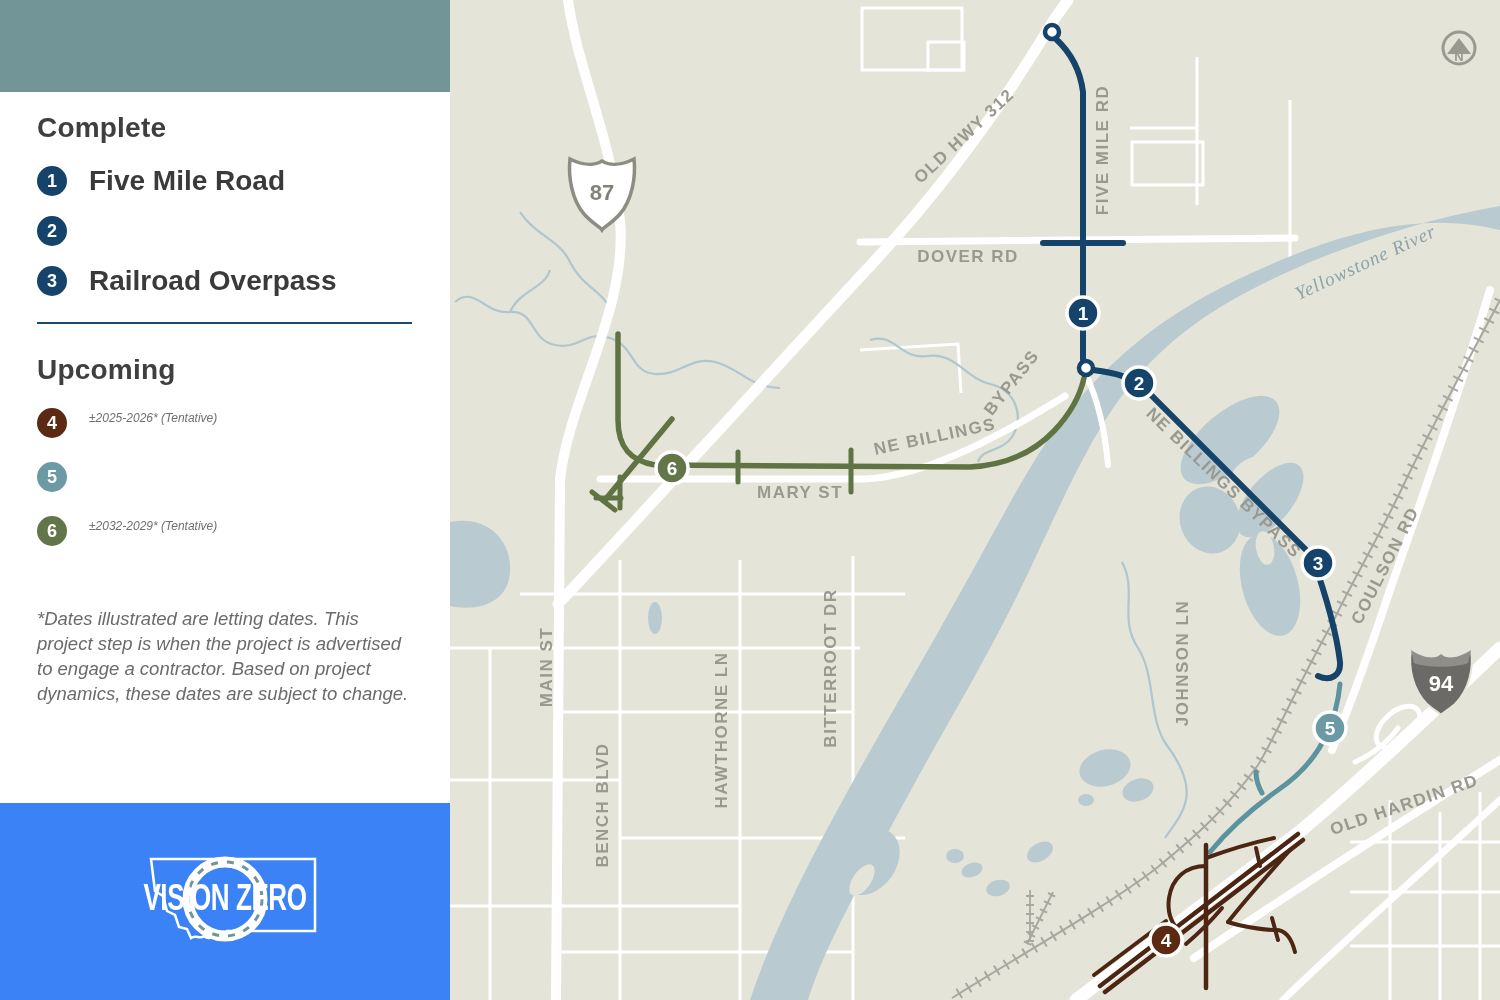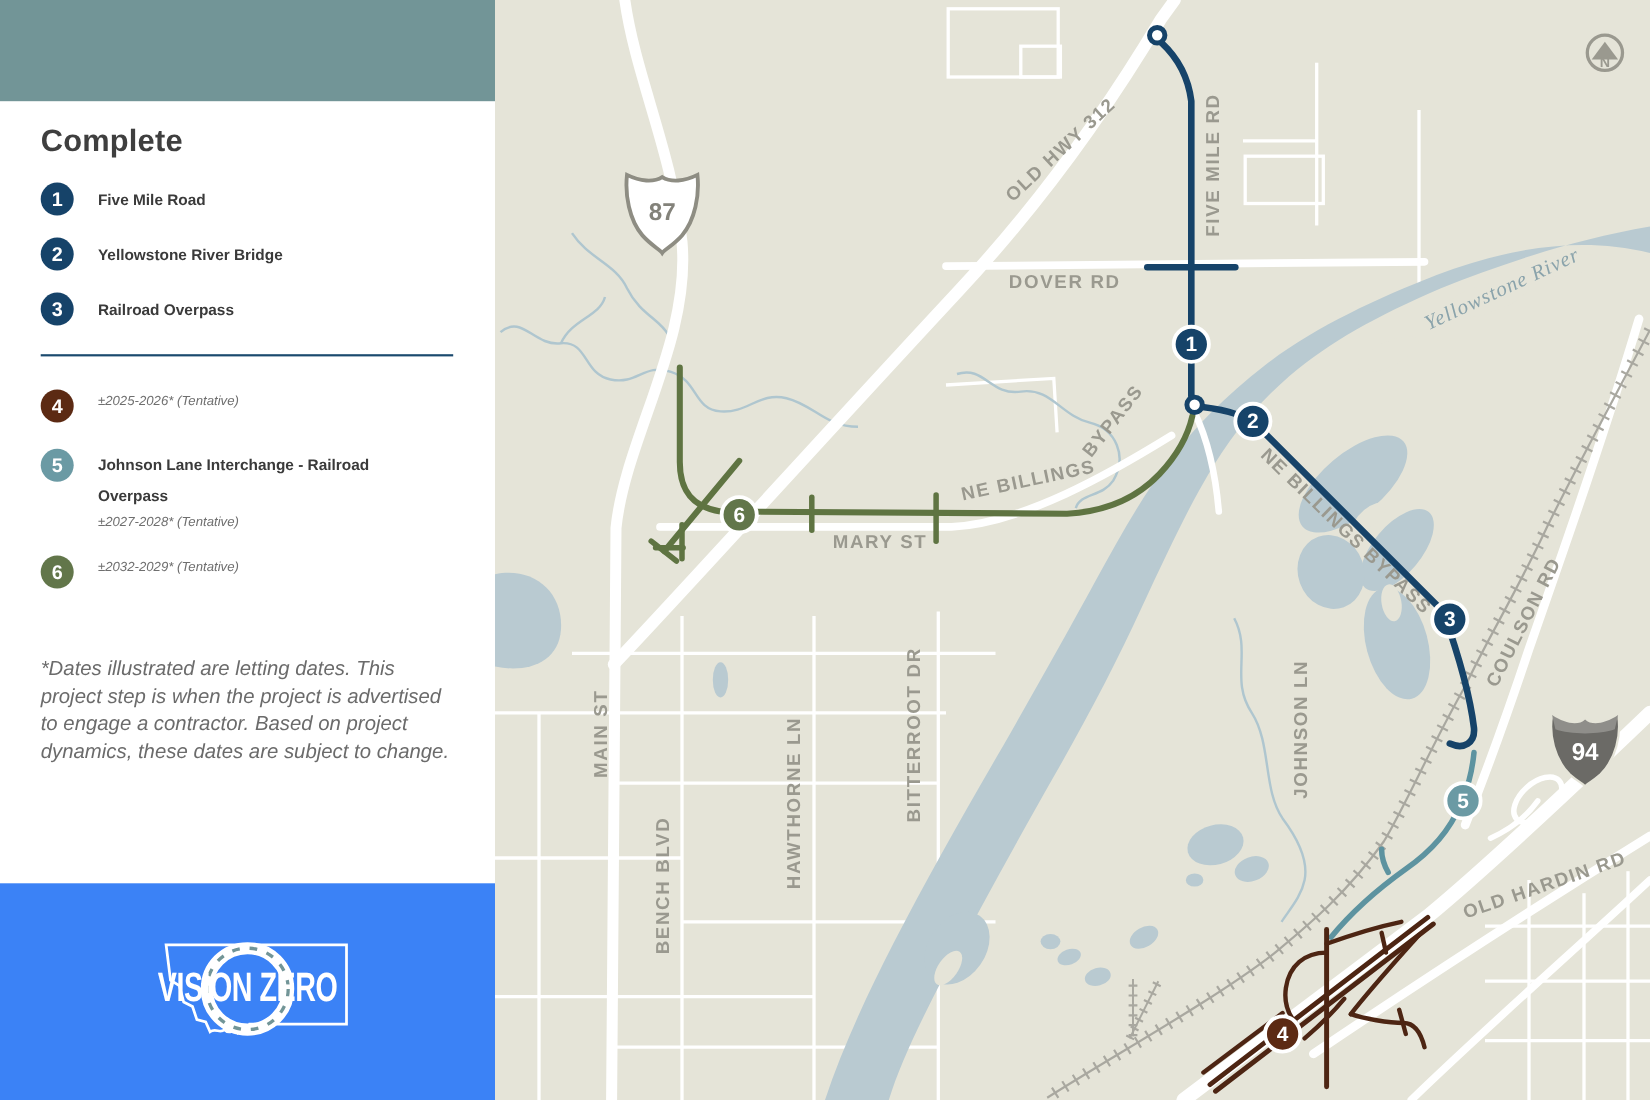--- a/index.html
+++ b/index.html
@@ -13,21 +13,21 @@
   .legend{position:absolute;left:37px;top:112px;width:382px;}
   .sec-title{font-size:28px;font-weight:bold;color:#3f3f3f;margin:0 0 22px 0;letter-spacing:.2px;}
   .leg-row{display:flex;align-items:center;margin-bottom:20px;}
   .leg-row.top{align-items:flex-start;margin-bottom:24px;}
   .badge{flex:0 0 30px;width:30px;height:30px;border-radius:50%;color:#fff;font-size:18px;
          font-weight:bold;display:flex;align-items:center;justify-content:center;margin-right:22px;}
   .b-navy{background:#164369;}
   .b-brown{background:#5c2a13;}
   .b-teal{background:#6b9aa4;}
   .b-olive{background:#62764a;}
-  .leg-label{font-size:14px;font-weight:bold;color:#3a3a3a;line-height:28px;max-width:300px;}
+  .leg-label{font-size:28px;font-weight:bold;color:#3a3a3a;line-height:28px;max-width:300px;}
   .leg-date{font-size:12px;font-style:italic;color:#6f6f6f;margin-top:3px;}
   .divider{border:none;border-top:2px solid #1b4a6e;width:375px;margin:26px 0 30px 0;}
   .footnote{margin-top:60px;width:378px;font-size:18.5px;font-style:italic;color:#6b6b6b;line-height:1.36;}
   
   #map{position:absolute;left:450px;top:0;width:1050px;height:1000px;}
   svg text{user-select:none;}
   .rlabel{fill:#9a998f;font-weight:bold;font-size:17px;letter-spacing:1.5px;}
   .riverlabel{fill:#8aa3ab;font-style:italic;font-size:19px;font-family:"Liberation Serif",serif;letter-spacing:1px;}
   .mnum{fill:#fff;font-weight:bold;font-size:19px;text-anchor:middle;}
   .shieldnum{font-weight:bold;font-size:22px;text-anchor:middle;}
@@ -42,42 +42,38 @@
 
     <div class="legend">
       <div class="sec-title">Complete</div>
 
       <div class="leg-row">
         <div class="badge b-navy">1</div>
         <div class="leg-label">Five Mile Road</div>
       </div>
       <div class="leg-row">
         <div class="badge b-navy">2</div>
-        <div class="leg-label">Yellowstone River Bridge</div>
       </div>
       <div class="leg-row">
         <div class="badge b-navy">3</div>
         <div class="leg-label">Railroad Overpass</div>
       </div>
 
       <hr class="divider">
 
+      <div class="sec-title">Upcoming</div>
 
       <div class="leg-row top">
         <div class="badge b-brown">4</div>
         <div>
           <div class="leg-date">±2025-2026* (Tentative)</div>
         </div>
       </div>
       <div class="leg-row top">
         <div class="badge b-teal">5</div>
-        <div>
-          <div class="leg-label">Johnson Lane Interchange - Railroad Overpass</div>
-          <div class="leg-date">±2027-2028* (Tentative)</div>
-        </div>
       </div>
       <div class="leg-row top">
         <div class="badge b-olive">6</div>
         <div>
           <div class="leg-date">±2032-2029* (Tentative)</div>
         </div>
       </div>
 
       <div class="footnote">*Dates illustrated are letting dates. This project step is when the project is advertised to engage a contractor. Based on project dynamics, these dates are subject to change.</div>
     </div>

